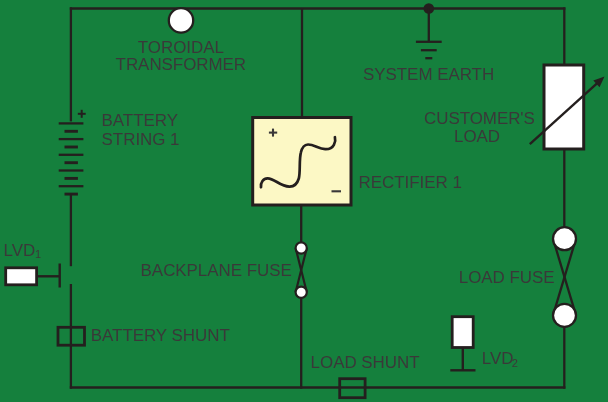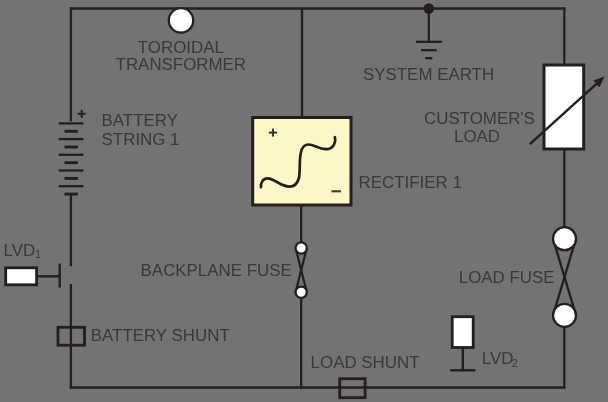--- a/index.html
+++ b/index.html
@@ -1,16 +1,16 @@
 <!DOCTYPE html>
 <html><head>
 <meta charset="utf-8">
 <style>
   html,body{margin:0;padding:0;background:#ffffff;}
-  #canvas{position:relative;opacity:0.999;width:608px;height:402px;background:#737373;overflow:hidden;}
+  #canvas{position:relative;opacity:0.999;width:608px;height:402px;background:#15803d;overflow:hidden;}
   svg{display:block;transform:translateZ(0);}
   text{font-family:"Liberation Sans", sans-serif;fill:#3a3839;opacity:0.999;}
 </style>
 </head>
 <body>
 <div id="canvas">
 <svg width="608" height="402" viewBox="0 0 608 402" xmlns="http://www.w3.org/2000/svg">
 
   <line x1="69.8" y1="8.5" x2="565.4" y2="8.5" stroke="#241f1e" stroke-width="2.3"></line>
 

